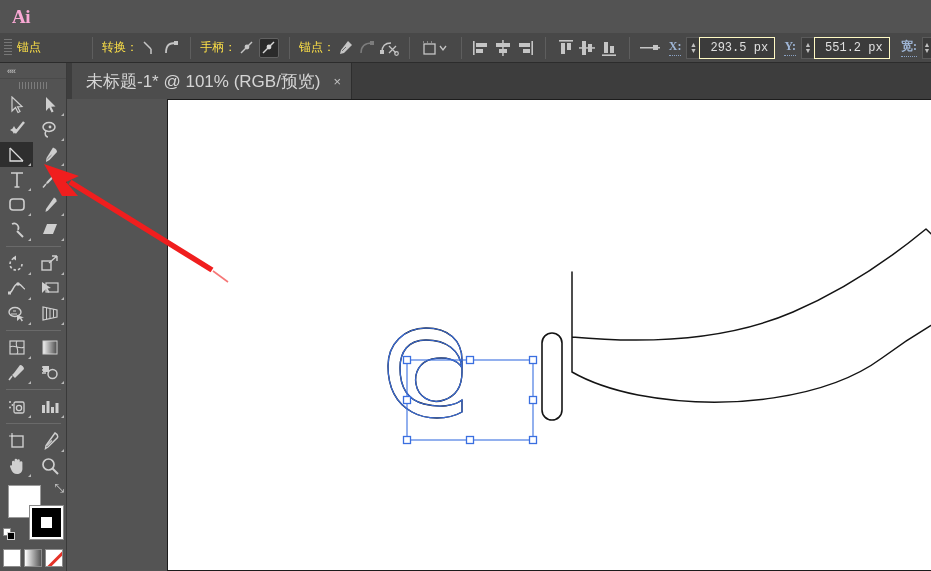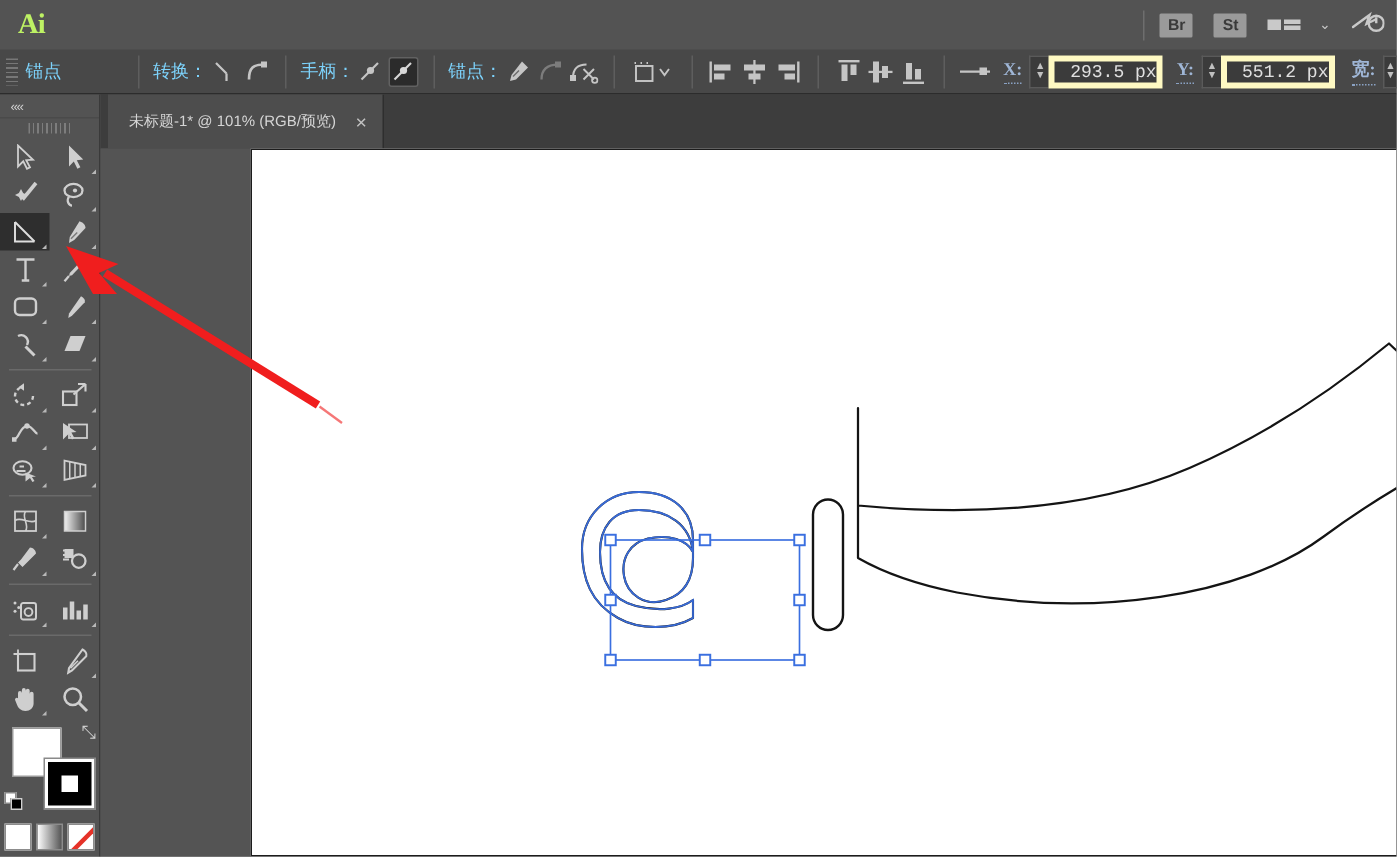--- a/index.html
+++ b/index.html
@@ -15,21 +15,21 @@
 
   
   .menubar {
     position: absolute; left: 0; top: 0; width: 931px; height: 33px;
     background: #535353;
     display: flex; align-items: center;
   }
   .ai-logo {
     width: 42px; height: 33px;
     display: flex; align-items: center; justify-content: center;
-    color: #bef264; font-size: 19px; font-weight: bold;
+    color: #f9a8d4; font-size: 19px; font-weight: bold;
     font-family: "Liberation Serif", "DejaVu Serif", serif;
     letter-spacing: -0.5px;
   }
   .menu-items { display: flex; align-items: center; margin-left: 8px; }
   .menu-item {
     color: #d8d8d8; font-size: 12.5px; padding: 4px 9px;
     white-space: nowrap; cursor: default;
   }
   .mb-right { margin-left: auto; display: flex; align-items: center; padding-right: 8px; }
   .mb-sep { width: 1px; height: 20px; background: #6e6e6e; margin: 0 10px; }
@@ -49,21 +49,21 @@
   
   .ctrlbar {
     position: absolute; left: 0; top: 33px; width: 931px; height: 30px;
     background: #484848; display: flex; align-items: center;
     border-bottom: 1px solid #2c2c2c;
   }
   .grip {
     width: 9px; height: 18px; margin: 0 5px 0 4px;
     background-image: repeating-linear-gradient(to bottom, #777 0 1px, transparent 1px 3px);
   }
-  .cb-label { color: #7dd3fc; font-size: 12px; white-space: nowrap; }
+  .cb-label { color: #fde047; font-size: 12px; white-space: nowrap; }
   .cb-sep { width: 1px; height: 22px; background: #5e5e5e; margin: 0 9px; }
   .cb-ico {
     width: 22px; height: 20px; display: flex; align-items: center;
     justify-content: center; margin: 0 1px; border-radius: 2px;
   }
   .cb-ico.active { background: #2b2b2b; border: 1px solid #616161; }
   .cb-ico.dim { opacity: 0.42; }
   .cb-ico svg { display: block; }
   .num-field {
     display: flex; align-items: center; margin-right: 3px;
@@ -74,38 +74,38 @@
     font-family: "Liberation Serif", "DejaVu Serif", serif;
   }
   .stepper {
     display: flex; flex-direction: column; align-items: center;
     justify-content: center; width: 13px; height: 22px;
     background: #3b3b3b; border: 1px solid #5a5a5a; border-right: none;
     color: #c0c0c0; font-size: 7px; line-height: 6px;
   }
   .num-input {
     width: 76px; height: 22px; background: #3b3b3b;
-    border: 4px solid #fef9c3; color: #e0e0e0; font-size: 12px;
+    border: 1px solid #fef9c3; color: #e0e0e0; font-size: 12px;
     display: flex; align-items: center; padding-left: 10px;
     font-family: "Liberation Mono", "DejaVu Sans Mono", monospace;
   }
   .w-label-wrap { display: flex; align-items: center; margin-left: 8px; }
   .clip-stepper { overflow: hidden; }
 
   
   .tabbar {
     position: absolute; left: 67px; top: 63px; width: 864px; height: 36px;
     background: #3d3d3d;
   }
   .doctab {
     position: absolute; left: 5px; top: 0; height: 36px;
     background: #4d4d4d; display: flex; align-items: center;
     padding: 0 10px 0 14px; border-right: 1px solid #2e2e2e;
   }
-  .doctab-title { color: #d5d5d5; font-size: 10px; white-space: nowrap; }
+  .doctab-title { color: #d5d5d5; font-size: 17px; white-space: nowrap; }
   .doctab-close { color: #c2c2c2; font-size: 13px; margin-left: 13px; line-height: 1; }
 
   
   .toolpanel {
     position: absolute; left: 0; top: 63px; width: 67px; height: 508px;
     background: #535353; border-right: 1px solid #3a3a3a;
   }
   .tp-collapse {
     height: 16px; display: flex; align-items: center; padding-left: 7px;
     color: #cfcfcf; font-size: 9px; letter-spacing: -1px;
@@ -183,40 +183,20 @@
     pointer-events: none;
   }
 </style>
 </head>
 <body>
 
 <div id="app">
 
   <div class="menubar">
     <div class="ai-logo">Ai</div>
-    <div class="mb-right">
-      <div class="mb-sep"></div>
-      <div class="mb-btn">Br</div>
-      <div class="mb-btn">St</div>
-      <div class="ws-icon">
-        <div class="blk"></div>
-        <div class="col">
-            <div></div>
-            <div></div>
-          </div>
-      </div>
-      <div class="chev">⌄</div>
-      <div class="power-icon">
-        <svg width="22" height="16" viewBox="0 0 22 16">
-          <path d="M1 11 L12 3 L10 9 L16 6" stroke="#c9c9c9" stroke-width="1.6" fill="none" stroke-linecap="round"></path>
-          <circle cx="16.5" cy="8.5" r="5" stroke="#c9c9c9" stroke-width="1.6" fill="none"></circle>
-          <path d="M16.5 4.5 v4" stroke="#c9c9c9" stroke-width="1.6" fill="none"></path>
-        </svg>
-      </div>
-    </div>
   </div>
 
   <div class="ctrlbar">
     <div class="grip"></div>
     <div class="cb-label" style="min-width:66px">锚点</div>
     <div class="cb-sep"></div>
     <div class="cb-label">转换：</div>
 
     <div class="cb-ico">
       <svg width="16" height="16" viewBox="0 0 16 16">

